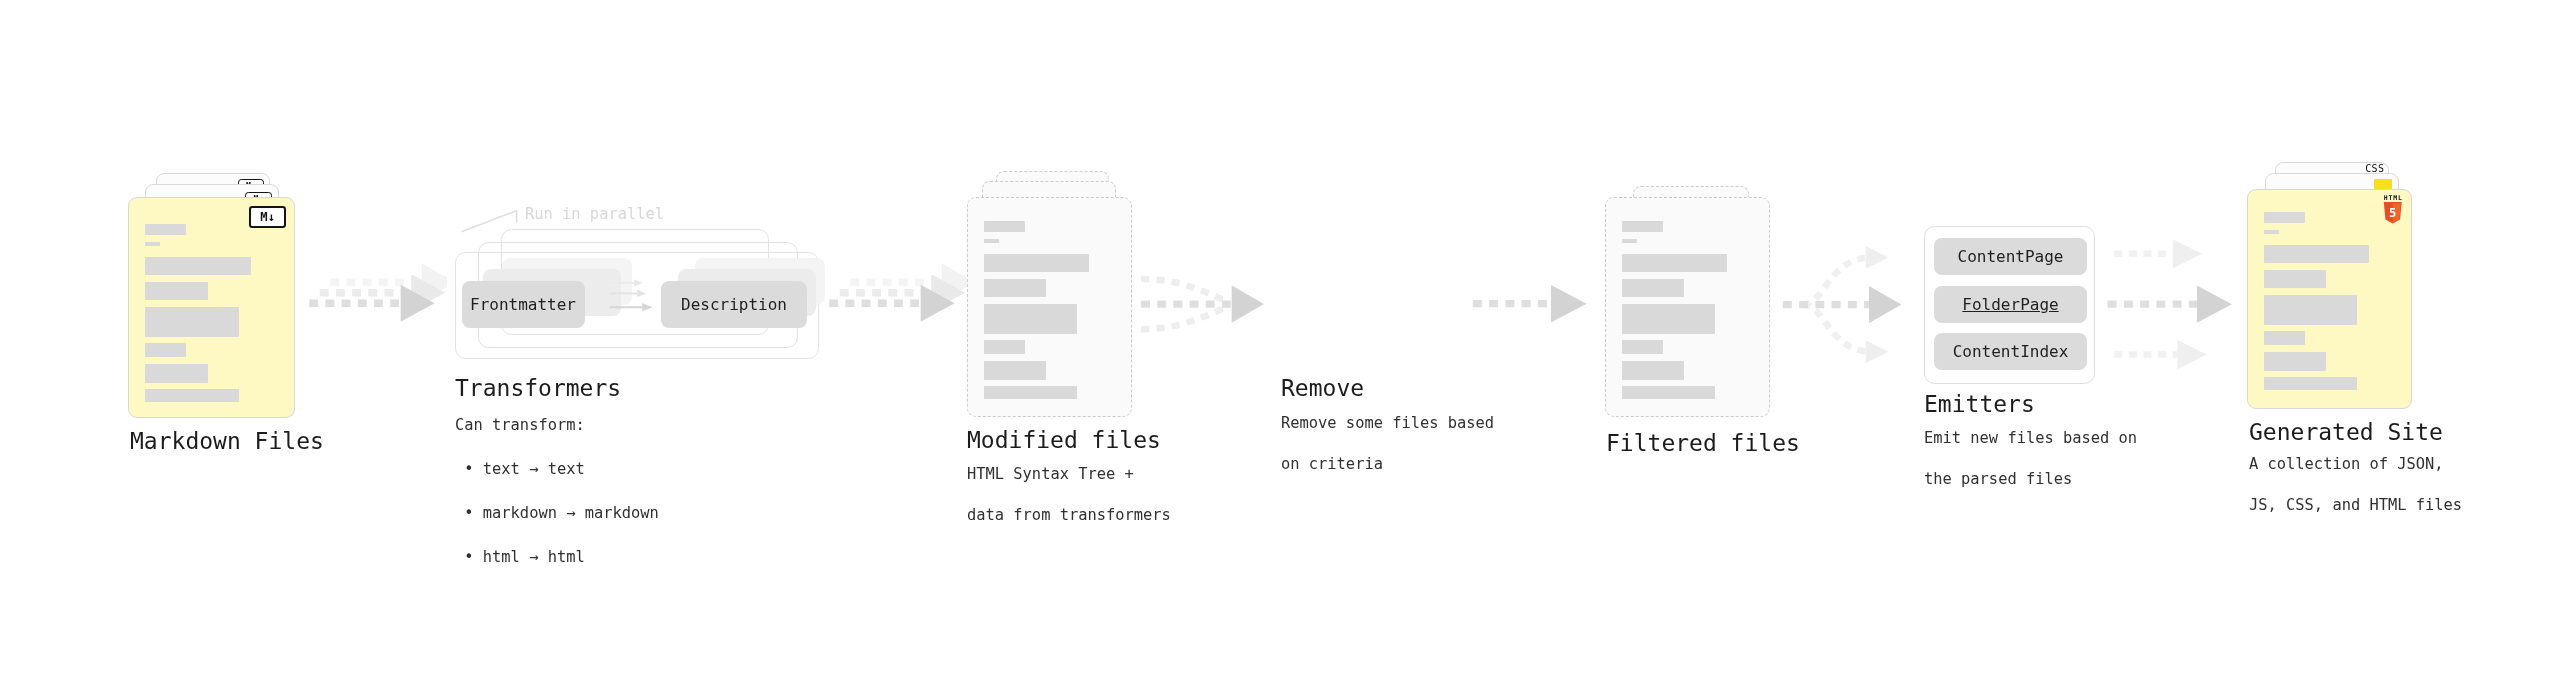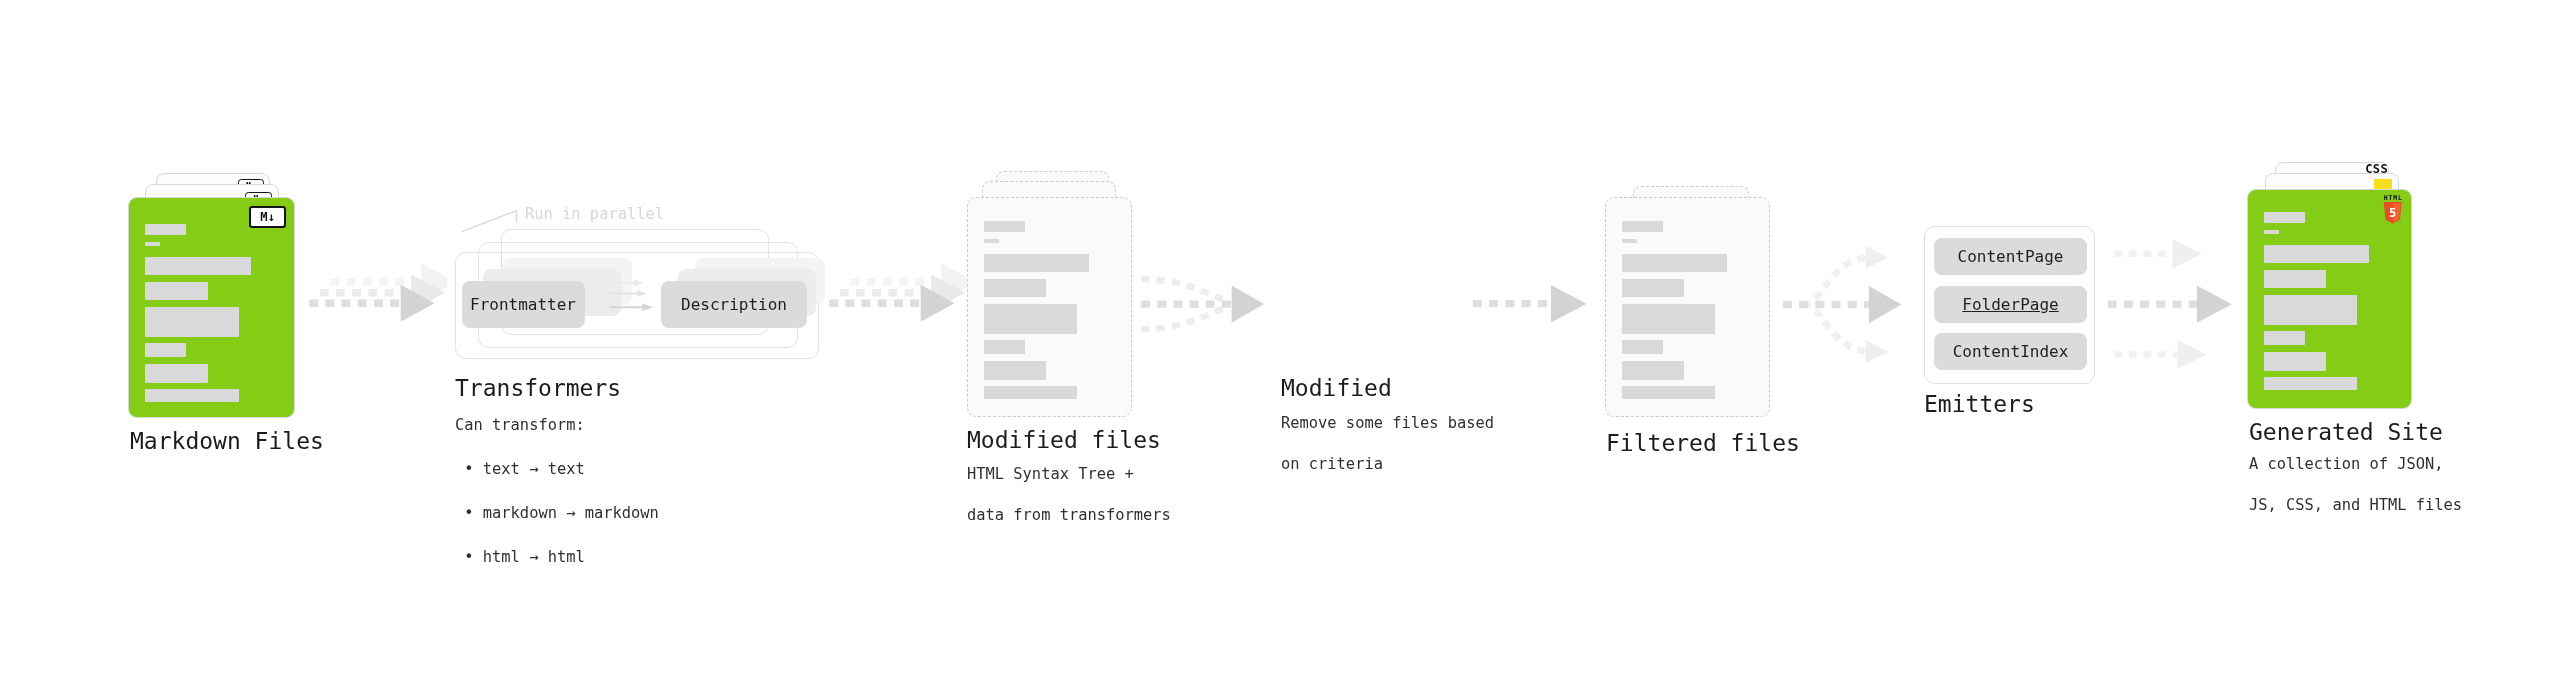--- a/index.html
+++ b/index.html
@@ -1,21 +1,21 @@
 <!DOCTYPE html>
 <html style="font-size:13px"><head>
 <meta charset="utf-8">
 <style>
   html,body{margin:0;padding:0;background:#ffffff;}
   .stage{position:relative;width:2576px;height:681px;background:#ffffff;overflow:hidden;
          font-family:"DejaVu Sans Mono","Liberation Mono",monospace;}
   .abs{position:absolute;}
 
   
-  .doc{position:absolute;background:#84cc16;border:1.6px solid #d7d7d7;border-radius:9px;box-sizing:border-box;}
+  .doc{position:absolute;background:#fef9c3;border:1.6px solid #d7d7d7;border-radius:9px;box-sizing:border-box;}
   .doc.dashed{border:1.6px dashed #cbcbcb;background:#fafafa;}
   .backcard{position:absolute;background:#fcfcfc;border:1.6px solid #d9d9d9;border-radius:8.1px 8.1px 0 0;box-sizing:border-box;}
   .backcard.dashed{border:1.6px dashed #cdcdcd;background:#fafafa;}
 
   .bars{position:absolute;left:0;top:0;right:0;padding:24.4px 16.3px 0 16.3px;display:flex;flex-direction:column;align-items:flex-start;}
   .bar{background:#d9d9d9;border-radius:0.8px;display:block;}
   .bar.b1{width:31%;height:10.6px;margin-bottom:7.3px;}
   .bar.b2{width:11%;height:4.1px;margin-bottom:10.6px;}
   .bar.b3{width:80%;height:18.7px;margin-bottom:6.5px;}
   .bar.b4{width:47%;height:18.7px;margin-bottom:6.5px;}
@@ -40,21 +40,21 @@
   .frame{position:absolute;border:1.6px solid #e2e2e2;border-radius:10.6px;box-sizing:border-box;background:transparent;}
   .pill{position:absolute;background:#dbdbdb;border-radius:8.1px;display:flex;align-items:center;justify-content:center;
         font-size:16px;color:#1f1f1f;white-space:nowrap;}
   .pill.ghost1{background:#ececec;}
   .pill.ghost2{background:#f4f4f4;}
 
   .annotation{position:absolute;font-size:15.4px;color:#d7d7d7;white-space:nowrap;}
 
   
   .css-badge{position:absolute;right:6.5px;top:3.3px;width:16.3px;text-align:center;}
-  .css-badge .t{font-size:12px;font-weight:bold;color:#111;line-height:6.5px;letter-spacing:0.4px;}
+  .css-badge .t{font-size:10px;font-weight:normal;color:#111;line-height:6.5px;letter-spacing:0.4px;}
   .css-badge .u{height:2.4px;background:#2965f1;margin-top:0.8px;border-radius:0.8px;}
   .js-badge{position:absolute;right:6.5px;top:4.9px;width:18px;height:9.8px;background:#f7df1e;border-radius:0.8px;}
   .html5{position:absolute;right:7.3px;top:4.9px;width:21px;text-align:center;}
   .html5 .t{font-size:6.5px;font-weight:bold;color:#111;line-height:7.3px;letter-spacing:0.8px;}
 </style>
 </head>
 <body>
 
 <div class="stage">
 
@@ -156,21 +156,21 @@
   <div class="desc" style="left:967px;top:464px;"><span>HTML Syntax Tree +</span><br>
 <span>data from transformers</span></div>
 
   <svg class="abs" style="left:1136px;top:258px;" width="138" height="93" viewBox="0 0 170 115">
     <path d="M 6,26 C 55,26 78,40 114,54" fill="none" stroke="#ededed" stroke-width="8" stroke-dasharray="10 9"></path>
     <path d="M 6,88 C 55,88 78,74 114,60" fill="none" stroke="#ededed" stroke-width="8" stroke-dasharray="10 9"></path>
     <line x1="6" y1="57" x2="118" y2="57" stroke="#dedede" stroke-width="9" stroke-dasharray="11 9"></line>
     <polygon points="118,34 118,80 158,57" fill="#d3d3d3"></polygon>
   </svg>
 
-  <div class="h1" style="left:1281px;top:376px;">Modified</div>
+  <div class="h1" style="left:1281px;top:376px;">Remove</div>
   <div class="desc" style="left:1281px;top:413px;"><span>Remove some files based</span><br>
 <span>on criteria</span></div>
 
   <svg class="abs" style="left:1468px;top:280px;" width="126" height="49" viewBox="0 0 155 60">
     <line x1="6" y1="29" x2="102" y2="29" stroke="#dedede" stroke-width="9" stroke-dasharray="11 9"></line>
     <polygon points="102,6 102,52 146,29" fill="#d3d3d3"></polygon>
   </svg>
 
   <div class="backcard dashed" style="left:1633px;top:186px;width:116px;height:37px;"></div>
   <div class="doc dashed" style="left:1605px;top:197px;width:165px;height:220px;">
@@ -195,20 +195,22 @@
     <line x1="6" y1="82" x2="112" y2="82" stroke="#dedede" stroke-width="9" stroke-dasharray="11 9"></line>
     <polygon points="112,59 112,105 152,82" fill="#d3d3d3"></polygon>
   </svg>
 
   <div class="frame" style="left:1924px;top:226px;width:171px;height:158px;border-color:#dedede;">
     <div class="pill" style="left:9px;top:11.4px;width:153px;height:37px;">ContentPage</div>
     <div class="pill" style="left:9px;top:59px;width:153px;height:37px;text-decoration:underline;">FolderPage</div>
     <div class="pill" style="left:9px;top:106px;width:153px;height:37px;">ContentIndex</div>
   </div>
   <div class="h1" style="left:1924px;top:392px;">Emitters</div>
+  <div class="desc" style="left:1924px;top:428px;"><span>Emit new files based on</span><br>
+<span>the parsed files</span></div>
 
   <svg class="abs" style="left:2106px;top:236px;" width="134" height="138" viewBox="0 0 165 170">
     <line x1="10" y1="22" x2="82" y2="22" stroke="#f1f1f1" stroke-width="8" stroke-dasharray="10 8"></line>
     <polygon points="82,4 82,40 118,22" fill="#efefef"></polygon>
     <line x1="2" y1="84" x2="112" y2="84" stroke="#dedede" stroke-width="9" stroke-dasharray="11 9"></line>
     <polygon points="112,61 112,107 155,84" fill="#d3d3d3"></polygon>
     <line x1="10" y1="146" x2="88" y2="146" stroke="#f1f1f1" stroke-width="8" stroke-dasharray="10 8"></line>
     <polygon points="88,128 88,164 124,146" fill="#efefef"></polygon>
   </svg>
 

